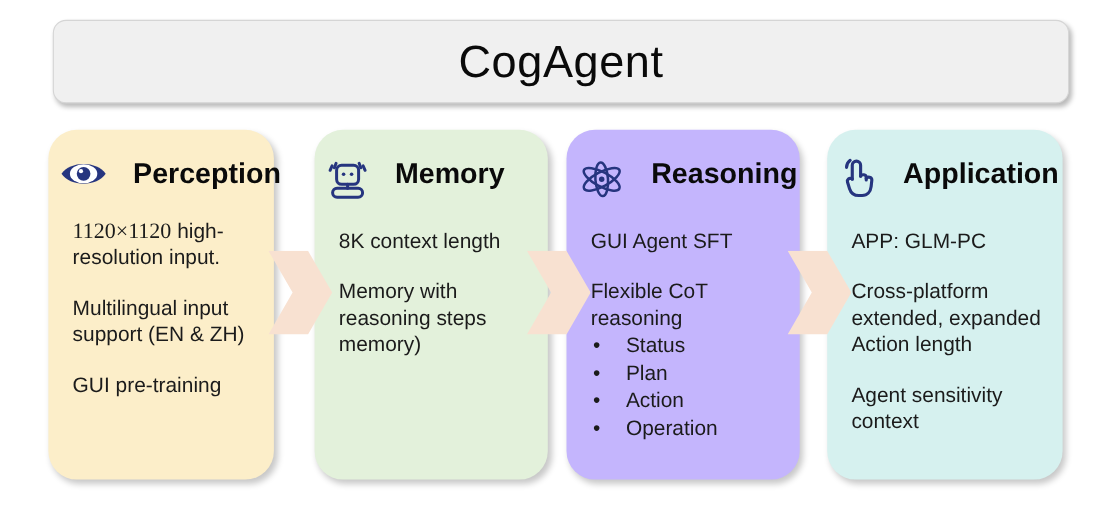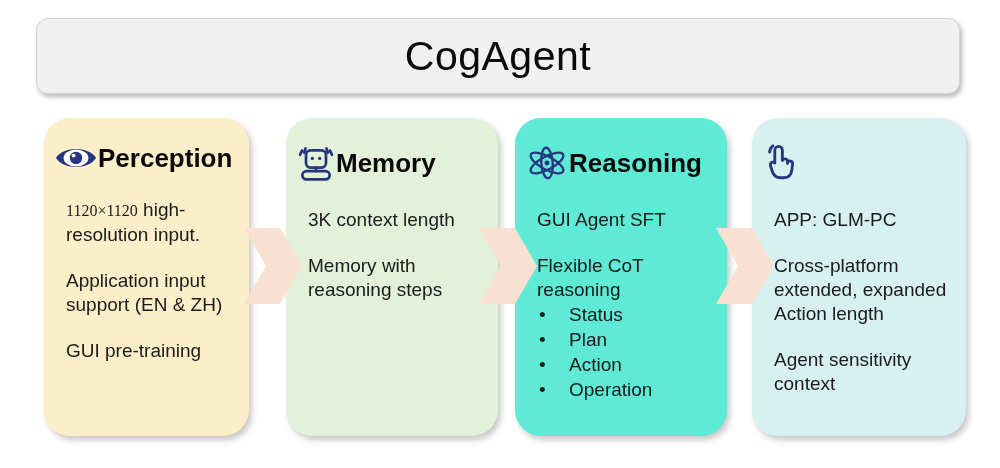--- a/index.html
+++ b/index.html
@@ -2,42 +2,42 @@
 <html style="--header-bg: #F0F0F0; --header-border: #D5D5D5; --arrow: #F8E1D1; --icon-navy: #26357F; --card-perception-bg: #FCEEC9; --card-memory-bg: #E3F1DB; --card-reasoning-bg: #DAE2F3; --card-application-bg: #D6F1EF;"><head>
 <meta charset="utf-8">
 <style>
   html,body{margin:0;padding:0;}
   body{
     width:1000px;height:468px;background:#ffffff;
     font-family:"Liberation Sans",sans-serif;color:#1b1b1b;
     position:relative;overflow:hidden;
   }
   .header-bar{
-    position:absolute;left:36px;top:18px;width:924px;height:76px;
+    position:absolute;left:48px;top:18px;width:924px;height:76px;
     background:var(--header-bg);border:1px solid var(--header-border);
     border-radius:12px;box-shadow:2px 3px 5px rgba(0,0,0,0.28);
     display:flex;align-items:center;justify-content:center;box-sizing:border-box;
   }
   .header-title{font-size:41px;color:#0a0a0a;letter-spacing:.5px;}
   .card{
     position:absolute;top:118px;height:318px;border-radius:26px;
     box-shadow:3px 4px 6px rgba(0,0,0,0.22);
     padding:24px 12px 0 22px;box-sizing:border-box;z-index:1;
   }
   .card1{left:44px;width:205px;}
   .card2{left:286px;width:212px;}
   .card3{left:515px;width:212px;}
   .card4{left:752px;width:214px;}
-  .title-row{display:flex;align-items:center;gap:0;margin-left:-12px;margin-bottom:24px;}
+  .title-row{display:flex;align-items:flex-start;gap:23px;margin-left:-12px;margin-bottom:24px;}
   .title-row svg{flex:0 0 auto;color:var(--icon-navy);}
   .card-title{font-size:26px;font-weight:bold;color:#0a0a0a;white-space:nowrap;}
   .para{margin:0;}
   .para.gap{margin-top:22px;}
   .line{font-size:19px;line-height:24px;white-space:nowrap;}
-  .serif{font-family:"Liberation Serif",serif;font-size:16px;}
+  .serif{font-family:"Liberation Serif",serif;font-size:20px;}
   .bullet-row{display:flex;font-size:19px;line-height:25px;}
   .bullet-mark{width:30px;flex:0 0 auto;padding-left:2px;}
   .chevron{position:absolute;top:228px;z-index:5;}
   .chevron polygon{fill:var(--arrow);}
   .a1{left:244px;} .a2{left:479px;} .a3{left:716px;}
 </style>
 </head>
 <body>
 
 <div class="header-bar">
@@ -53,21 +53,21 @@
       <circle cx="20.5" cy="13.5" r="2" fill="#ffffff"></circle>
     </svg>
     <span class="card-title">Perception</span>
   </div>
   <div>
       <div class="para">
         <div class="line"><span class="serif">1120×1120</span><span> high-</span></div>
         <div class="line">resolution input.</div>
       </div>
       <div class="para gap">
-        <div class="line">Application input</div>
+        <div class="line">Multilingual input</div>
         <div class="line">support (EN &amp; ZH)</div>
       </div>
       <div class="para gap">
         <div class="line">GUI pre-training</div>
       </div>
     </div>
 </div>
 
 <div class="card card2" style="background: rgb(227, 241, 219);">
   <div class="title-row">
@@ -79,30 +79,31 @@
       <rect x="7" y="31" width="30" height="9" rx="4.5"></rect>
       <path d="M6.5 8.5 L4.5 13"></path>
         <path d="M10.5 6 L8.8 10.5"></path>
       <path d="M37.5 8.5 L39.5 13"></path>
         <path d="M33.5 6 L35.2 10.5"></path>
     </svg>
     <span class="card-title">Memory</span>
   </div>
   <div>
       <div class="para">
-        <div class="line">3K context length</div>
+        <div class="line">8K context length</div>
       </div>
       <div class="para gap">
         <div class="line">Memory with</div>
         <div class="line">reasoning steps</div>
+        <div class="line">memory)</div>
       </div>
     </div>
 </div>
 
-<div class="card card3" style="background: #5eead4;">
+<div class="card card3" style="background: #c4b5fd;">
   <div class="title-row">
     <svg width="44" height="42" viewBox="0 0 46 42" fill="none" stroke="currentColor" stroke-width="2.4">
       <ellipse cx="23" cy="21" rx="19" ry="6.8" transform="rotate(-28 23 21)"></ellipse>
       <ellipse cx="23" cy="21" rx="19" ry="6.8" transform="rotate(28 23 21)"></ellipse>
       <ellipse cx="23" cy="21" rx="16" ry="6" transform="rotate(86 23 21)"></ellipse>
       <circle cx="23" cy="21" r="2.6" fill="currentColor" stroke="none"></circle>
     </svg>
     <span class="card-title">Reasoning</span>
   </div>
   <div>
@@ -135,20 +136,21 @@
 </div>
 
 <div class="card card4" style="background: rgb(214, 241, 239);">
   <div class="title-row">
     <svg width="36" height="42" viewBox="0 0 38 44" fill="none" stroke="currentColor" stroke-width="3" stroke-linecap="round" stroke-linejoin="round">
       <path d="M13.5 22 V8.5 a4 4 0 0 1 8 0 V19"></path>
       <path d="M21.5 19 c1 -2.2 5.4 -1.7 5.4 1 v2.6"></path>
       <path d="M26.9 21 c1.4 -2 5.4 -1.2 5.4 1.6 l-0.7 6.4 c-0.6 5 -3.6 8.6 -8.6 8.6 h-3.2 c-4.6 0 -7.6 -2.4 -8.9 -6.6 l-2 -6.4 c-0.7 -2.4 1.7 -4.3 4 -3.2 l0.6 0.3"></path>
       <path d="M8 10.5 A9 9 0 0 1 11.5 3.8"></path>
     </svg>
+    <span class="card-title">Application</span>
   </div>
   <div>
       <div class="para">
         <div class="line">APP: GLM-PC</div>
       </div>
       <div class="para gap">
         <div class="line">Cross-platform</div>
         <div class="line">extended, expanded</div>
         <div class="line">Action length</div>
       </div>

